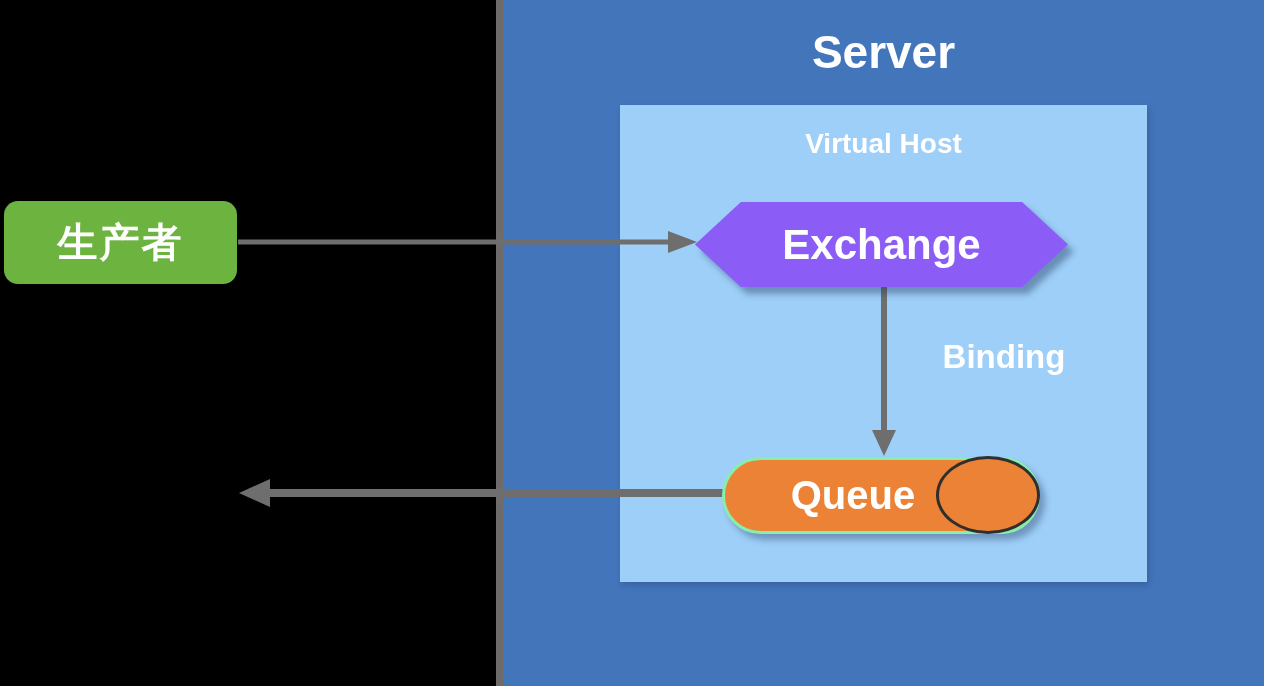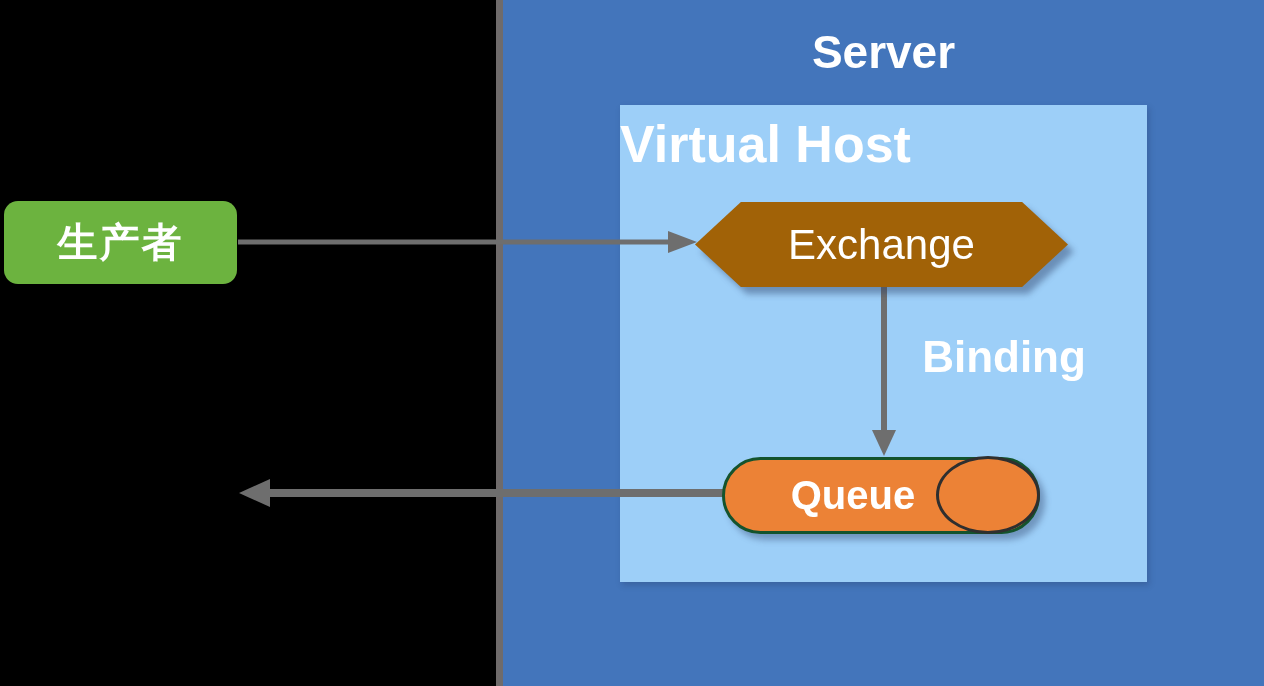--- a/index.html
+++ b/index.html
@@ -51,22 +51,23 @@
     left: 620px; top: 105px;
     width: 527px; height: 477px;
     background: #9dcff8;
     z-index: 1;
     box-shadow: 2px 3px 6px rgba(30,45,80,0.25);
   }
   .vhost-title {
     position: absolute;
     left: 620px; top: 116px;
     width: 527px; height: 56px;
-    color: #ffffff;
-    font-size: 52px;
+    text-align: center;
+    color: #ffffff;
+    font-size: 28px;
     font-weight: 700;
     line-height: 56px;
     z-index: 3;
   }
   
   svg.arrows {
     position: absolute;
     left: 0; top: 0;
     width: 1264px; height: 686px;
     z-index: 2;
@@ -75,54 +76,54 @@
   
   .hex-wrap {
     position: absolute;
     left: 695px; top: 202px;
     width: 373px; height: 85px;
     z-index: 3;
     filter: drop-shadow(6px 7px 3px rgba(45,65,105,0.45));
   }
   .hexagon {
     width: 100%; height: 100%;
-    background: #a16207;
+    background: #8b5cf6;
     clip-path: polygon(0% 50%, 12.3% 0%, 87.7% 0%, 100% 50%, 87.7% 100%, 12.3% 100%);
     display: flex;
     align-items: center;
     justify-content: center;
     color: #ffffff;
     font-size: 42px;
-    font-weight: 400;
+    font-weight: 700;
   }
   
   .binding-label {
     position: absolute;
     left: 884px; top: 333px;
     width: 240px; height: 48px;
     text-align: center;
     color: #ffffff;
-    font-size: 44px;
+    font-size: 33px;
     font-weight: 700;
     line-height: 48px;
     z-index: 3;
   }
   
   .queue-wrap {
     position: absolute;
     left: 0; top: 0;
     z-index: 3;
     filter: drop-shadow(5px 6px 3px rgba(45,65,105,0.40));
   }
   .queue-pill {
     position: absolute;
     left: 722px; top: 457px;
     width: 318px; height: 77px;
     background: #ec8236;
-    border: 3px solid #14532d;
+    border: 3px solid #86efac;
     border-radius: 41px;
     box-sizing: border-box;
     display: flex;
     align-items: center;
     justify-content: center;
     padding-right: 56px;
     color: #ffffff;
     font-size: 40px;
     font-weight: 700;
   }

